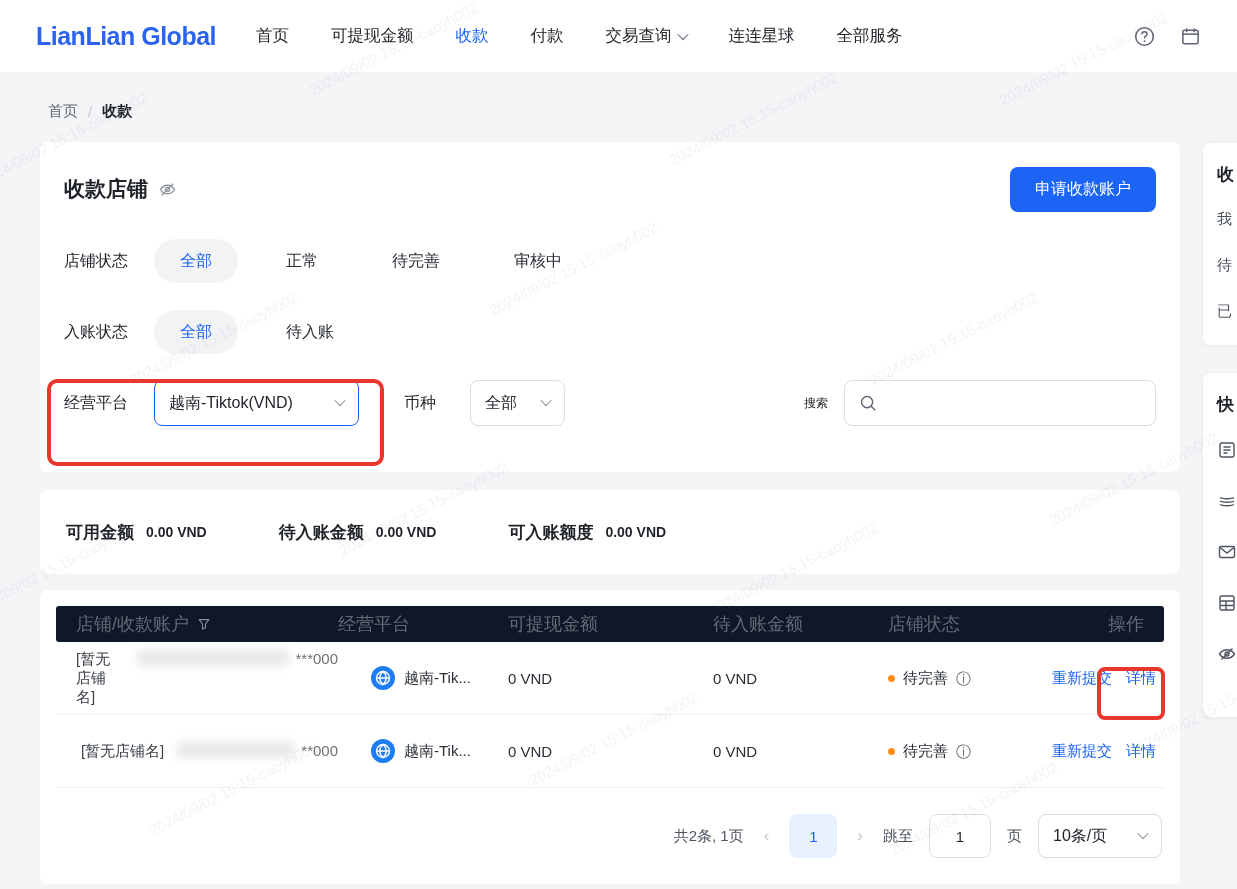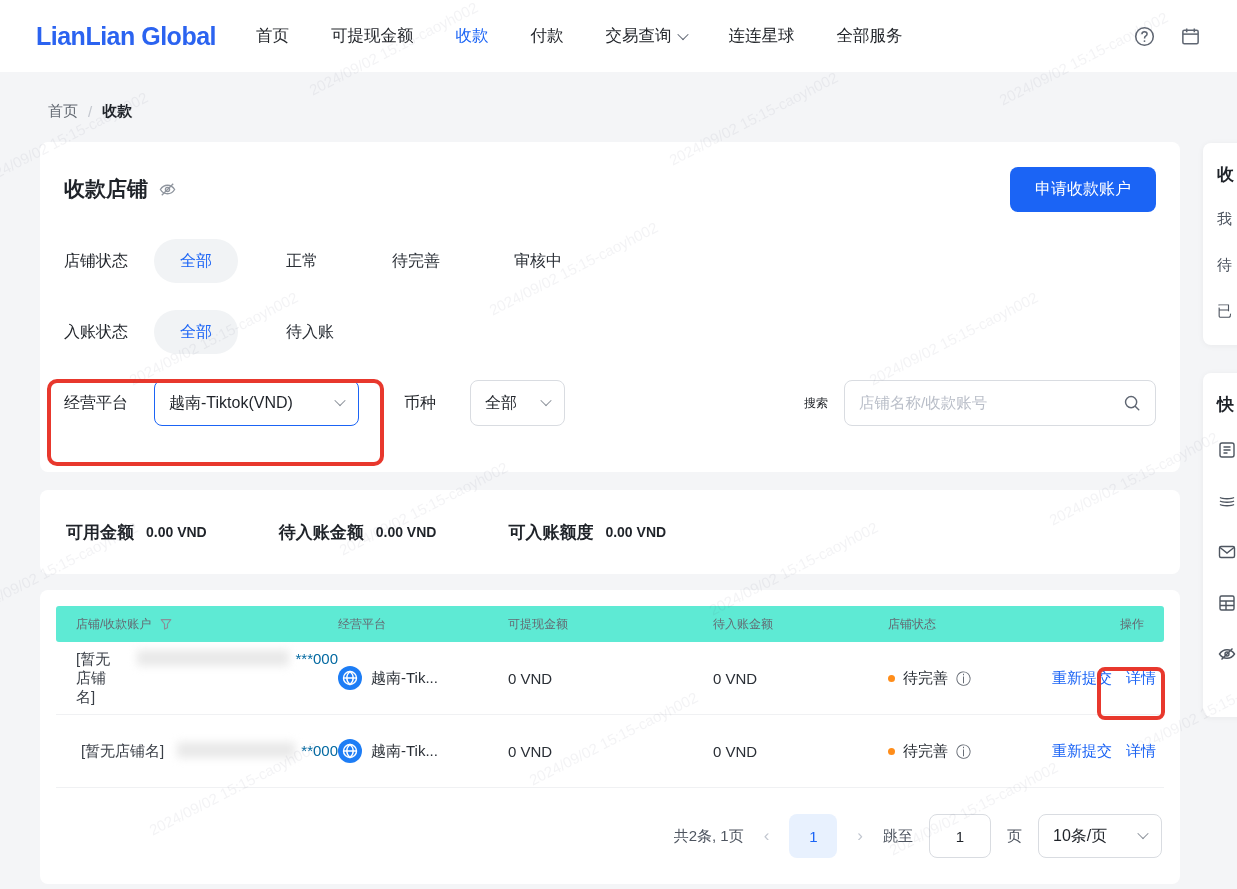--- a/index.html
+++ b/index.html
@@ -84,32 +84,32 @@
   .search-input::placeholder { color:#b9bec8; }
   .search-icon { color:#5f6672; display:flex; cursor:pointer; }
 
   
   .sum-item { display:flex; align-items:center; gap:12px; }
   .sum-label { font-size:17px; font-weight:700; color:#1f2329; }
   .sum-value { font-size:14px; font-weight:700; color:#1f2329; }
 
   
   .tbl-grid { display:grid; grid-template-columns:262px 170px 205px 175px 150px 1fr; align-items:center; }
-  .tbl-head { height:36px; background:#5eead4; border-radius:3px; padding:0 20px; font-size:12px; color:#646a73; }
+  .tbl-head { height:36px; background:#0f172a; border-radius:3px; padding:0 20px; font-size:18px; color:#646a73; }
   .th { display:flex; align-items:center; gap:8px; }
   .th.right, .td.right { justify-content:flex-end; text-align:right; }
   .tbl-row { height:73px; padding:0 20px; border-bottom:1px solid #f0f1f3; font-size:15px; color:#2a2f36; }
   .td { display:flex; align-items:center; }
   .cell-shop { flex-direction:row; align-items:flex-start; justify-content:flex-end; gap:13px; }
   .shop-name { font-size:15px; color:#3a3f47; }
   .masked-line { display:flex; align-items:center; gap:6px; }
   .blur-block { width:152px; height:16px; background:#e9e9e9; filter:blur(4px); border-radius:2px; }
   .blur-block.small { width:118px; }
-  .masked-text { color:#0369a1; font-size:15px; }
-  .platform-cell { gap:9px; }
+  .masked-text { color:#737373; font-size:15px; }
+  .platform-cell { gap:9px;margin-left:33px; }
   .globe { width:24px; height:24px; flex:none; }
   .status-cell { gap:8px; }
   .dot { width:7px; height:7px; border-radius:50%; background:#ff8d1a; flex:none; }
   .info-glyph { color:#646a73; font-size:15px; line-height:1; cursor:pointer; }
   .action-link { color:#1b64f5; cursor:pointer; margin-left:14px; white-space:nowrap; }
 
   
   .pagination { display:flex; align-items:center; justify-content:flex-end; gap:16px; margin-top:26px; font-size:15px; color:#4e5560; padding-right:2px; }
   .pg-chev { font-size:17px; color:#c2c7d0; cursor:pointer; padding:0 4px; }
   .pg-current { width:48px; height:44px; border-radius:8px; background:#e8f1fe; color:#1b64f5; display:flex; align-items:center; justify-content:center; cursor:pointer; }
@@ -204,21 +204,20 @@
       <span class="chev"></span>
     </div>
     <span class="lbl-currency">币种</span>
     <div class="select-box sel-currency">
       <span>全部</span>
       <span class="chev"></span>
     </div>
     <div class="search-group">
       <span class="lbl-search">搜索</span>
       <div class="search-input-wrap">
-        <input class="search-input" type="text" placeholder="店铺名称/收款账号" style="">
         <span class="search-icon">
           <svg width="18" height="18" viewBox="0 0 20 20" fill="none">
               <circle cx="9" cy="9" r="6.2" stroke="#5f6672" stroke-width="1.6"></circle>
               <path d="M13.8 13.8 17.5 17.5" stroke="#5f6672" stroke-width="1.6" stroke-linecap="round"></path>
             </svg>
         </span>
       </div>
     </div>
   </div>
 </section>

